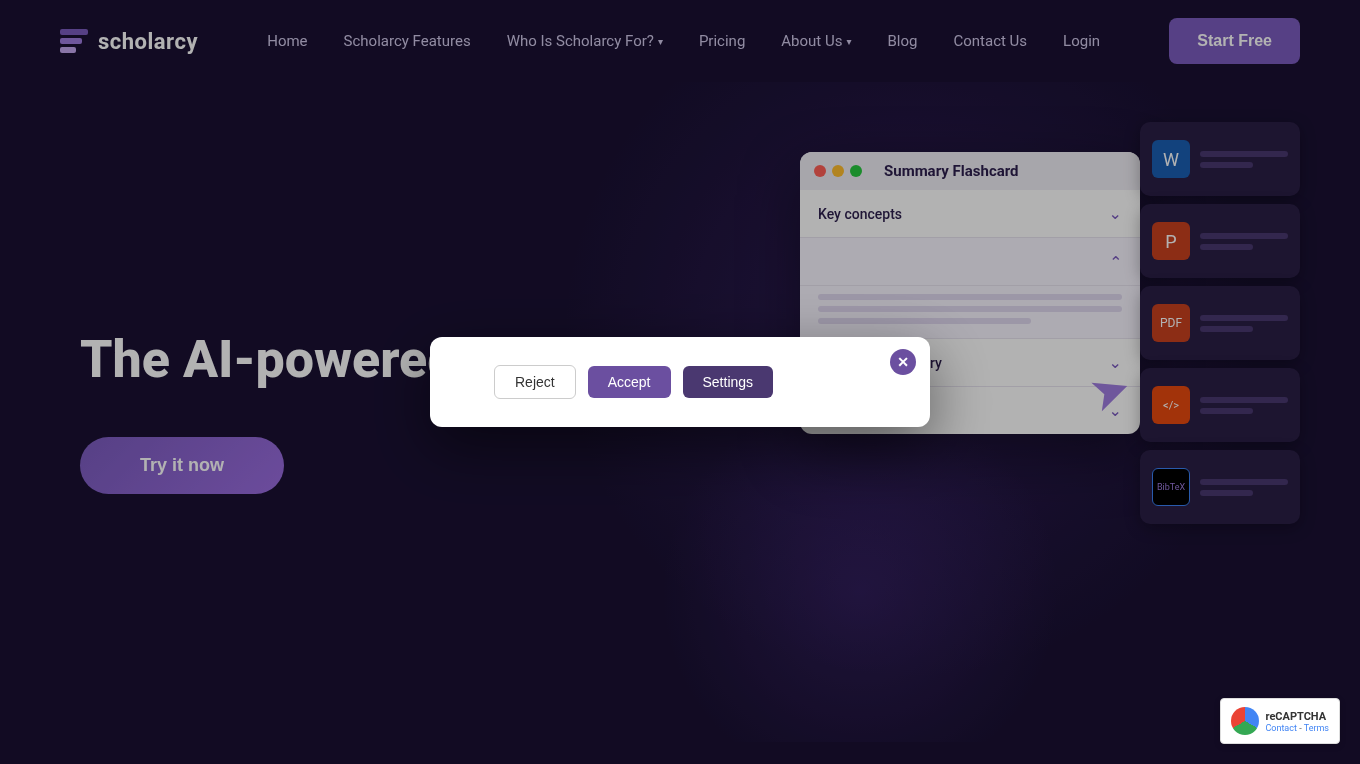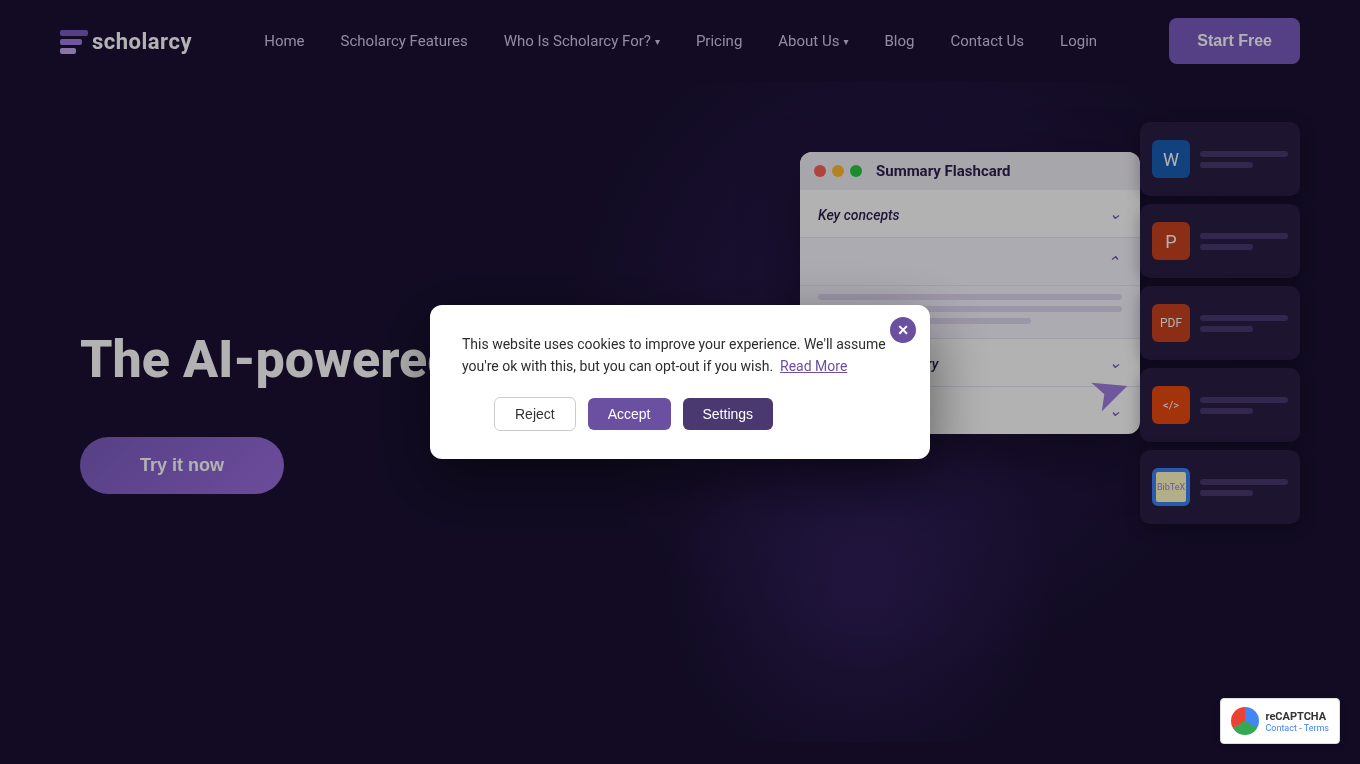--- a/index.html
+++ b/index.html
@@ -19,22 +19,22 @@
       align-items: center;
       justify-content: space-between;
       padding: 18px 60px;
       background: #1a1133;
       position: relative;
       z-index: 10;
     }
 
     .logo-area {
       display: flex;
-      align-items: flex-end;
-      gap: 4px;
+      align-items: flex-start;
+      gap: 10px;
     }
 
     .logo-icon {
       display: flex;
       flex-direction: column;
       gap: 3px;
     }
 
     .logo-icon span {
       display: block;
@@ -181,31 +181,30 @@
 
     .dot { width: 12px; height: 12px; border-radius: 50%; display: inline-block; }
     .dot-red { background: #ff5f57; }
     .dot-yellow { background: #ffbd2e; }
     .dot-green { background: #28c940; }
 
     .window-title {
       color: #2d1f4e;
       font-size: 15px;
       font-weight: 700;
-      margin-left: 8px;
+      margin-left: 16px;
     }
 
     .flashcard-row {
       display: flex;
-      align-items: flex-end;
+      align-items: center;
       justify-content: space-between;
       padding: 14px 18px;
       border-bottom: 1px solid #e8e4f0;
       cursor: pointer;
-      font-style: italic;
     }
 
     .flashcard-row:last-child { border-bottom: none; }
 
     .flashcard-row-label {
       font-size: 14px;
       font-weight: 500;
       color: #2d1f4e;
     }
 
@@ -267,21 +266,21 @@
       align-items: center;
       justify-content: center;
       font-size: 18px;
       flex-shrink: 0;
     }
 
     .side-card-icon-word { background: #1a5fb4; color: #fff; }
     .side-card-icon-ppt { background: #c9411f; color: #fff; }
     .side-card-icon-pdf { background: #c9411f; color: #fff; }
     .side-card-icon-html { background: #e8490f; color: #fff; }
-    .side-card-icon-bib { background: #fef9c3; color: #a07de0; border: 4px solid #3b82f6; }
+    .side-card-icon-bib { background: #000000; color: #a07de0; border: 1px solid #3b82f6; }
 
     .side-card-lines { flex: 1; display: flex; flex-direction: column; gap: 5px; }
 
     .side-card-line {
       height: 6px;
       background: #4a3870;
       border-radius: 3px;
     }
 
     .side-card-line:last-child { width: 60%; }
@@ -541,24 +540,20 @@
     </div>
 
     <div class="arrow-decoration">➤</div>
 
   </div>
 </section>
 
 <div class="cookie-overlay">
   <div class="cookie-banner">
     <button class="cookie-close">✕</button>
-    <p class="cookie-text">
-      <span>This website uses cookies to improve your experience. We'll assume you're ok with this, but you can opt-out if you wish.</span>
-      &nbsp;<a>Read More</a>
-    </p>
     <div class="cookie-actions">
       <button class="cookie-reject-btn">Reject</button>
       <button class="cookie-accept-btn">Accept</button>
       <button class="cookie-settings-btn">Settings</button>
     </div>
   </div>
 </div>
 
 <div class="recaptcha-badge">
   <div class="recaptcha-logo"></div>

